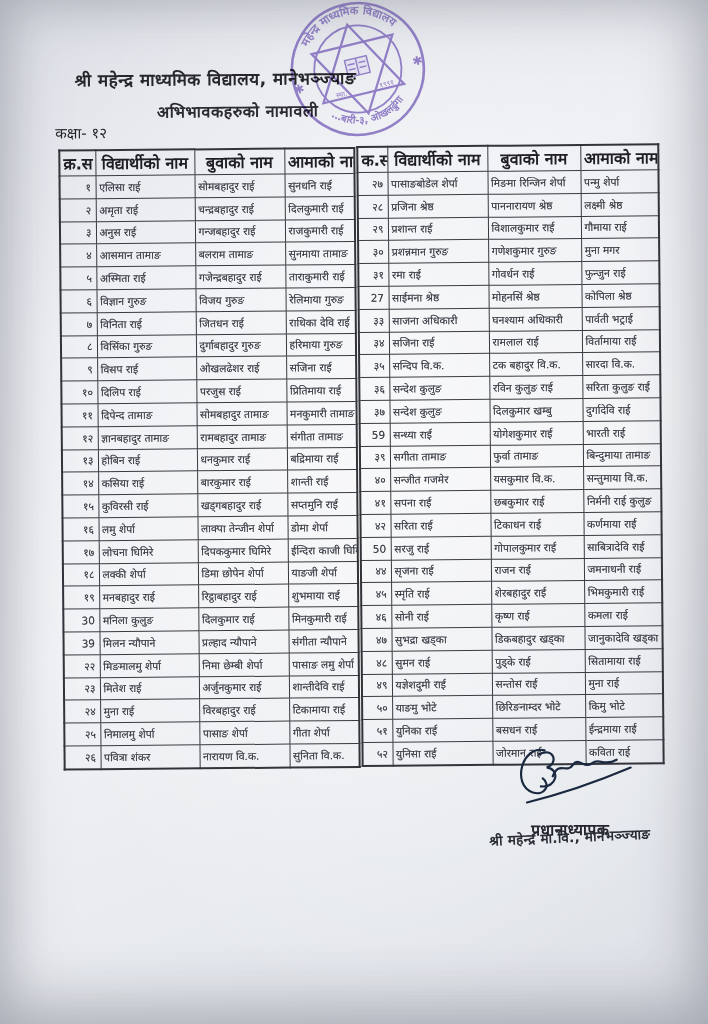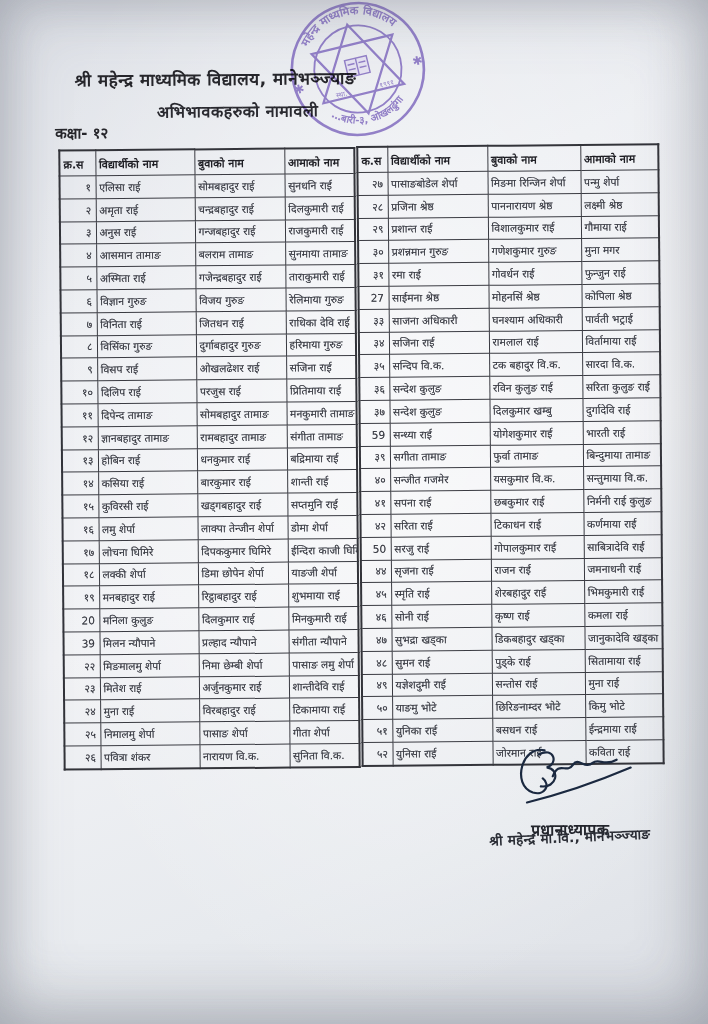--- a/index.html
+++ b/index.html
@@ -16,35 +16,35 @@
   }
   .photo::after{
     content:"";position:absolute;inset:0;pointer-events:none;
     box-shadow:inset 0 0 70px rgba(96,102,115,.28), inset -14px -26px 55px rgba(88,94,108,.18), inset 10px 4px 40px rgba(110,116,128,.16);
   }
   .sheet{position:absolute;inset:0;transform:rotate(-0.5deg);transform-origin:50% 45%;}
 
   
   .title-1{position:absolute;left:78px;top:66px;font-size:17px;font-weight:bold;color:#26262b;letter-spacing:.5px;}
   .title-2{position:absolute;left:160px;top:99px;font-size:16px;font-weight:bold;color:#2a2a30;letter-spacing:.5px;}
-  .class-label{position:absolute;left:58px;top:120px;font-size:15px;font-weight:bold;color:#26262b;}
+  .class-label{position:absolute;left:58px;top:120px;font-size:15px;font-weight:normal;color:#26262b;}
 
   
   .seal{position:absolute;left:286px;top:-4px;width:152px;height:152px;mix-blend-mode:multiply;opacity:.82;transform:rotate(-13deg);}
 
   
   .tbl{position:absolute;border-collapse:collapse;table-layout:fixed;background:transparent;}
   .tbl-left{left:61px;top:147px;width:297px;}
   .tbl-right{left:359px;top:146px;width:303px;}
   .tbl th,.tbl td{
     border:1px solid #3a3b42;overflow:hidden;white-space:nowrap;
     padding:0 3px;vertical-align:middle;
   }
   .tbl{border:2px solid #33343a;}
-  .tbl th{height:24px;font-size:11px;font-weight:bold;color:#1e1e24;text-align:left;}
+  .tbl th{height:24px;font-size:16px;font-weight:bold;color:#1e1e24;text-align:center;}
   .tbl td{height:21.8px;font-size:10.6px;color:#3a3c44;text-shadow:0 0 .5px rgba(64,66,76,.55);}
   .tbl td.sn{text-align:right;padding-right:4px;}
   .col-sn-l{width:36px;} .col-st-l{width:99px;} .col-fa-l{width:90px;}
   .col-sn-r{width:30px;} .col-st-r{width:100px;} .col-fa-r{width:93px;}
 
   
   .sig-block{position:absolute;left:470px;top:742px;width:240px;}
   .sig-svg{position:absolute;left:28px;top:0;width:150px;height:72px;}
   .sig-role{position:absolute;left:58px;top:78px;font-size:15.5px;font-weight:bold;color:#23252c;letter-spacing:.5px;}
   .sig-school{position:absolute;left:16px;top:88px;font-size:13.5px;font-weight:bold;color:#2a2d35;letter-spacing:.3px;transform:rotate(-2deg);white-space:nowrap;}
@@ -238,21 +238,21 @@
           </tr>
 
           <tr>
             <td class="sn">१९</td>
             <td>मनबहादुर राई</td>
             <td>रिट्ठाबहादुर राई</td>
             <td>शुभमाया राई</td>
           </tr>
 
           <tr>
-            <td class="sn">20</td>
+            <td class="sn">30</td>
             <td>मनिला कुलुङ</td>
             <td>दिलकुमार राई</td>
             <td>मिनकुमारी राई</td>
           </tr>
 
           <tr>
             <td class="sn">39</td>
             <td>मिलन न्यौपाने</td>
             <td>प्रल्हाद न्यौपाने</td>
             <td>संगीता न्यौपाने</td>

